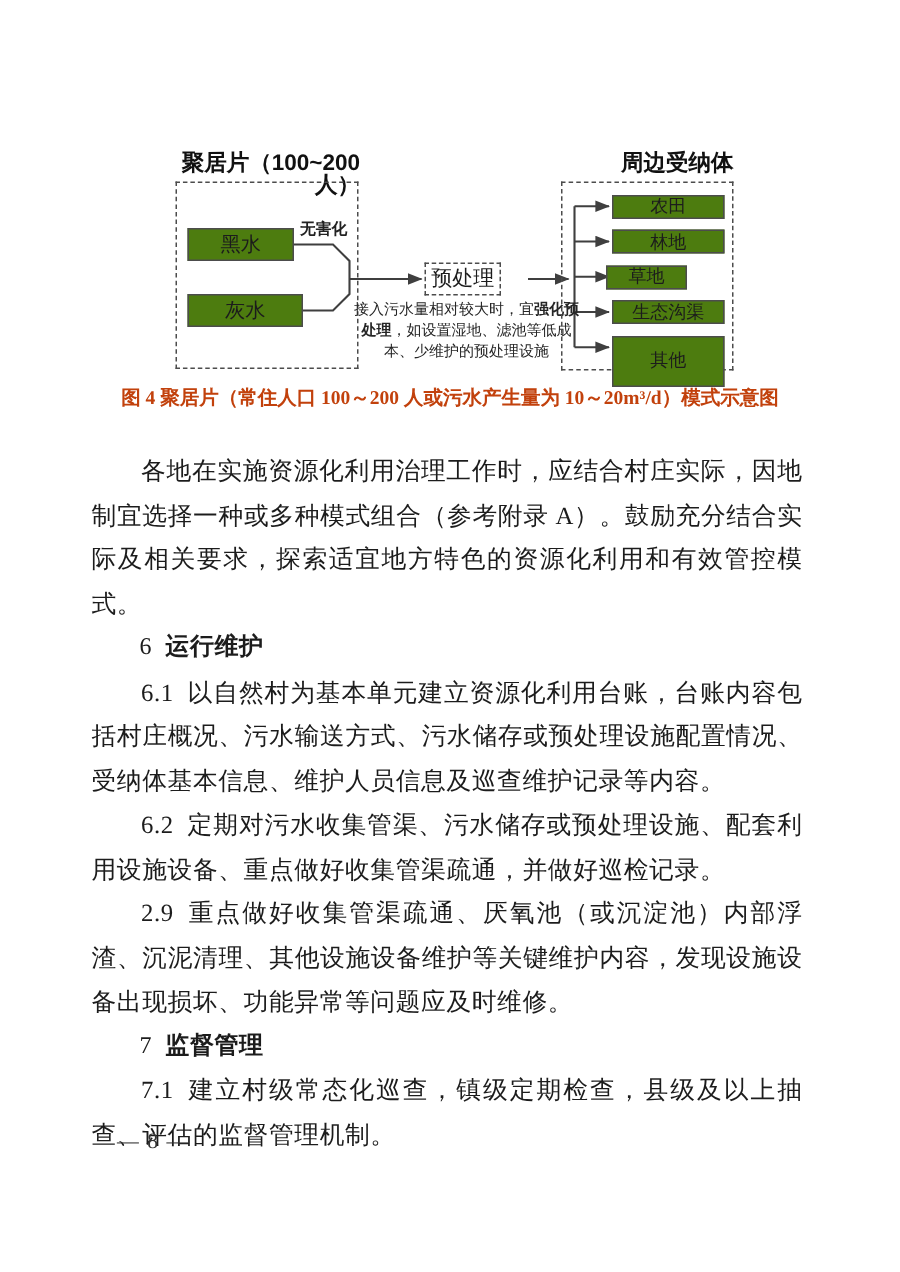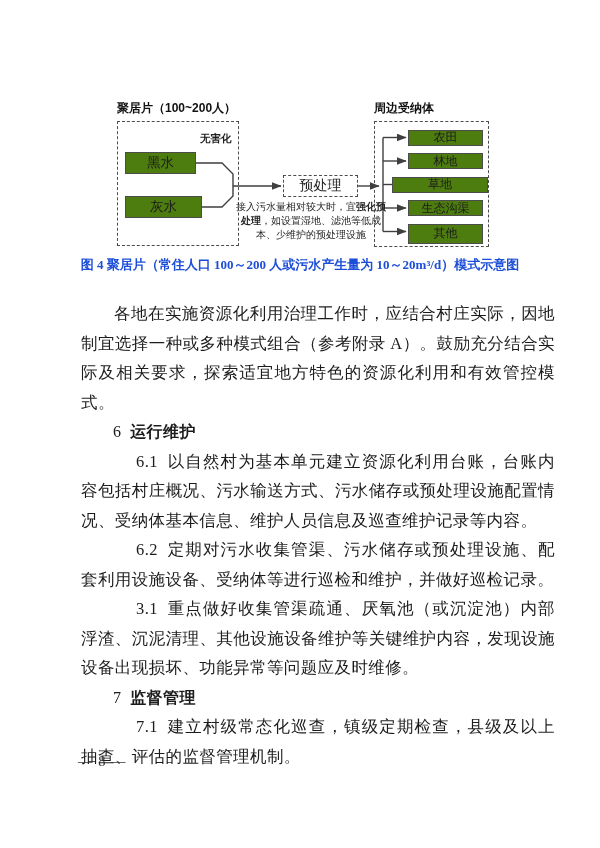--- a/index.html
+++ b/index.html
@@ -5,21 +5,21 @@
   html,body { margin:0; padding:0; background:#ffffff; }
   .page {
     position:relative; width:600px; height:848px; background:#ffffff;
     font-family:"Liberation Serif","DejaVu Serif",serif; color:#1c1c1c;
     overflow:hidden;
   }
 
   
   .fig-title {
     position:absolute; font-family:"Liberation Sans","DejaVu Sans",sans-serif;
-    font-weight:bold; font-size:12px; color:#111; text-align:left; line-height:15px;
+    font-weight:bold; font-size:15px; color:#111; text-align:right; line-height:15px;
   }
   .dbox { position:absolute; border:1.5px dashed #4c4c4c; box-sizing:border-box; }
   .sbox {
     position:absolute; border:1.5px solid #4c4c4c; box-sizing:border-box; background:#4d7c0f;
     display:flex; align-items:center; justify-content:center;
   }
   .sbox.big   { font-size:13.5px; }
   .sbox.small { font-size:12px; }
   .proc-box {
     position:absolute; border:1.5px dashed #4c4c4c; box-sizing:border-box; background:#fff;
@@ -30,38 +30,38 @@
     font-weight:bold; font-size:10.5px; color:#222;
   }
   .fig-note {
     position:absolute; font-family:"Liberation Sans","DejaVu Sans",sans-serif;
     font-size:10px; line-height:14px; color:#262626; text-align:center;
   }
   .fig-note b { font-weight:bold; }
   svg.connectors { position:absolute; left:0; top:0; pointer-events:none; }
   .caption {
     position:absolute; top:256px; left:0; width:600px; text-align:center;
-    font-weight:bold; font-size:13px; color:#1d4ed8;
+    font-weight:bold; font-size:13px; color:#c2410c;
   }
 
   
   .body-text {
-    position:absolute; left:81px; top:299px; width:474px;
+    position:absolute; left:61px; top:299px; width:474px;
     font-size:16.5px; line-height:29.5px; text-align:justify; letter-spacing:0.4px;
   }
   .body-text p { margin:0; text-indent:2em; }
   .heading {
     margin:0; text-indent:2em; font-family:"Liberation Sans","DejaVu Sans",sans-serif;
     font-weight:bold; font-size:16px; line-height:29.5px; letter-spacing:0.4px;
   }
   .heading .num {
     font-family:"Liberation Serif","DejaVu Serif",serif; font-weight:normal;
     margin-right:0.55em;
   }
-  .sec-num { margin-right:0.55em;margin-left:22px; }
+  .sec-num { margin-right:0.55em; }
 
   .footer {
     position:absolute; left:78px; top:753px; font-size:14.5px; color:#333;
     letter-spacing:1px;
   }
 </style>
 </head>
 <body>
 
 <div class="page">
@@ -85,47 +85,47 @@
         <line x1="383" y1="184.5" x2="406" y2="184.5" marker-end="url(#arr)"></line>
         <line x1="383" y1="208" x2="406" y2="208" marker-end="url(#arr)"></line>
         <line x1="383" y1="231.5" x2="406" y2="231.5" marker-end="url(#arr)"></line>
       </g>
     </svg>
 
     <div class="fig-title" style="left:117px; top:101px; width:123px;">聚居片（100~200人）</div>
     <div class="dbox" style="left:117px; top:121px; width:122px; height:125px;"></div>
     <div class="sbox big" style="left:125px; top:152px; width:71px; height:22px;">黑水</div>
     <div class="sbox big" style="left:125px; top:196px; width:77px; height:22px;">灰水</div>
-    <div class="edge-label" style="left:200px; top:132px;">无害化</div>
+    <div class="edge-label" style="left:200px; top:146px;">无害化</div>
 
-    <div class="proc-box" style="left:283px; top:175px; width:75px; height:22px;">预处理</div>
+    <div class="proc-box" style="left:283px; top:175px; width:51px; height:22px;">预处理</div>
     <div class="fig-note" style="left:232px; top:200px; width:158px;"><span>接入污水量相对较大时，宜</span><b>强化预处理</b><span>，如设置湿地、滤池等低成本、少维护的预处理设施</span></div>
 
     <div class="fig-title" style="left:374px; top:101px; width:115px;">周边受纳体</div>
     <div class="dbox" style="left:374px; top:121px; width:115px; height:126px;"></div>
     <div class="sbox small" style="left:408px; top:129.5px; width:75px; height:16px;">农田</div>
     <div class="sbox small" style="left:408px; top:153px; width:75px; height:16px;text-align:center;">林地</div>
-    <div class="sbox small" style="left:392px; top:176.5px; width:96px; height:16px;">草地</div>
+    <div class="sbox small" style="left:404px; top:176.5px; width:54px; height:16px;">草地</div>
     <div class="sbox small" style="left:408px; top:200px; width:75px; height:16px;">生态沟渠</div>
-    <div class="sbox small" style="left:408px; top:223.5px; width:75px; height:20px;">其他</div>
+    <div class="sbox small" style="left:408px; top:223.5px; width:75px; height:34px;">其他</div>
 
     <div class="caption">图 4 聚居片（常住人口 100～200 人或污水产生量为 10～20m³/d）模式示意图</div>
   </div>
 
   <div class="body-text">
 
     <p>各地在实施资源化利用治理工作时，应结合村庄实际，因地制宜选择一种或多种模式组合（参考附录 A）。鼓励充分结合实际及相关要求，探索适宜地方特色的资源化利用和有效管控模式。</p>
 
     <p class="heading"><span class="num">6</span><span>运行维护</span></p>
 
     <p><span class="sec-num">6.1</span><span>以自然村为基本单元建立资源化利用台账，台账内容包括村庄概况、污水输送方式、污水储存或预处理设施配置情况、受纳体基本信息、维护人员信息及巡查维护记录等内容。</span></p>
 
-    <p><span class="sec-num">6.2</span><span>定期对污水收集管渠、污水储存或预处理设施、配套利用设施设备、受纳体等进行巡检和维护，并做好巡检记录。</span></p>
+    <p><span class="sec-num">6.2</span><span>定期对污水收集管渠、污水储存或预处理设施、配套利用设施设备、重点做好收集管渠疏通，并做好巡检记录。</span></p>
 
-    <p><span class="sec-num">3.1</span><span>重点做好收集管渠疏通、厌氧池（或沉淀池）内部浮渣、沉泥清理、其他设施设备维护等关键维护内容，发现设施设备出现损坏、功能异常等问题应及时维修。</span></p>
+    <p><span class="sec-num">2.9</span><span>重点做好收集管渠疏通、厌氧池（或沉淀池）内部浮渣、沉泥清理、其他设施设备维护等关键维护内容，发现设施设备出现损坏、功能异常等问题应及时维修。</span></p>
 
     <p class="heading"><span class="num">7</span><span>监督管理</span></p>
 
     <p><span class="sec-num">7.1</span><span>建立村级常态化巡查，镇级定期检查，县级及以上抽查、评估的监督管理机制。</span></p>
   </div>
 
   <div class="footer">— 8 —</div>
 
 </div>
 

